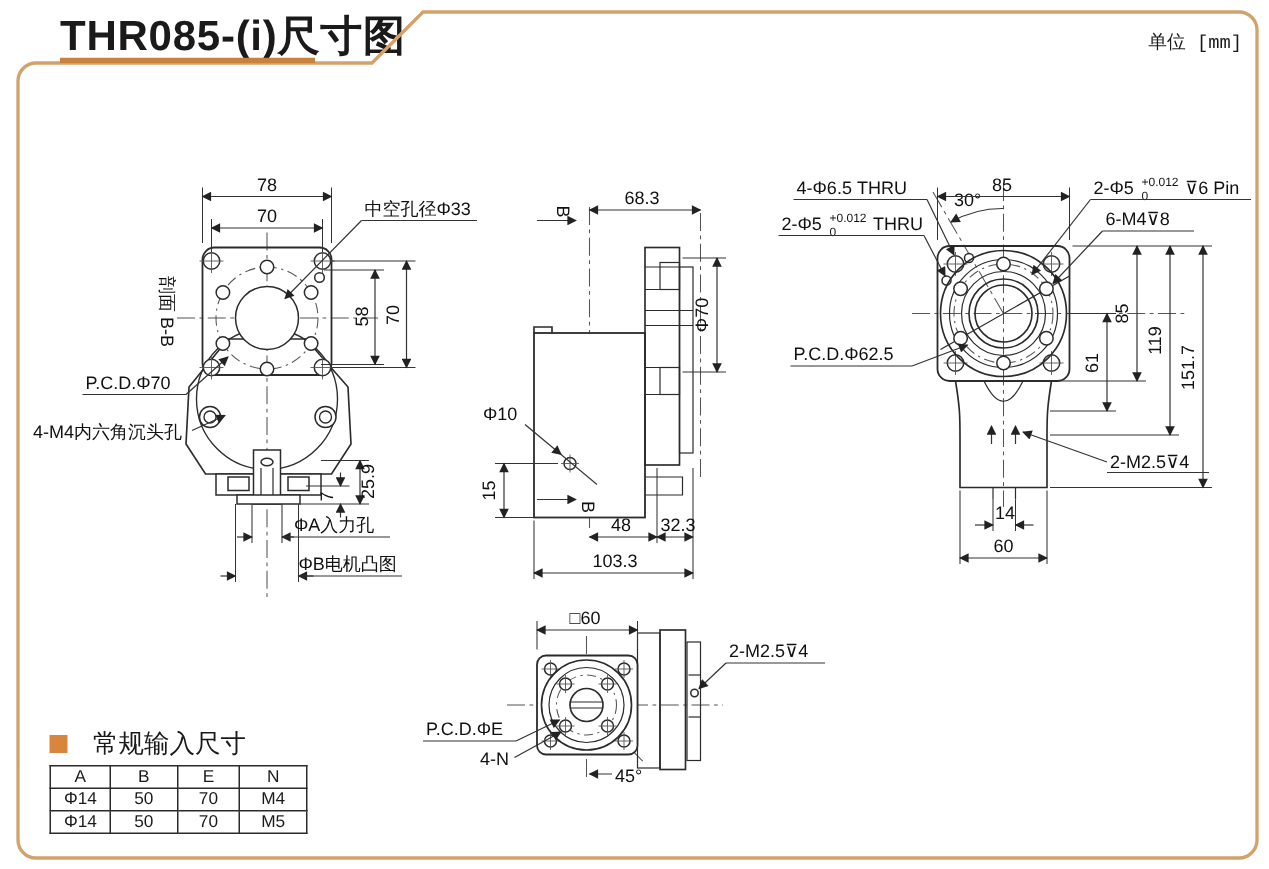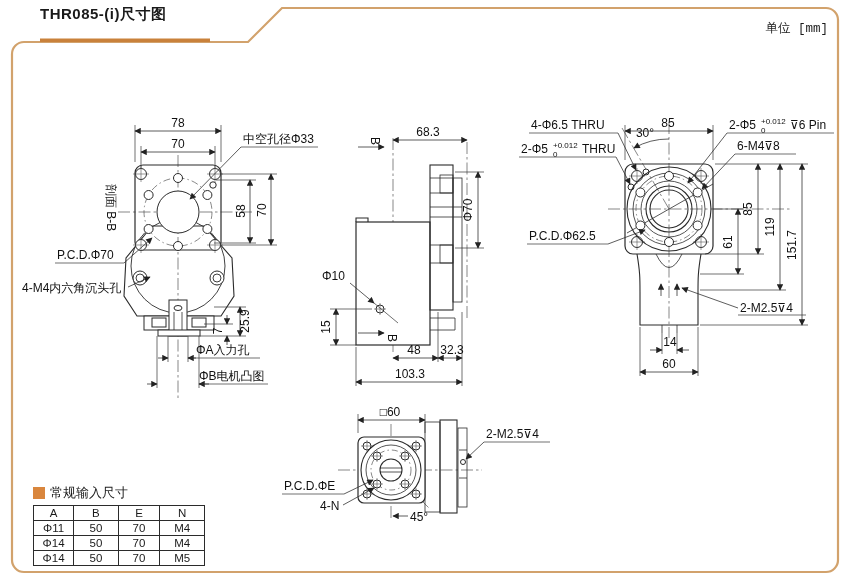--- a/index.html
+++ b/index.html
@@ -1,32 +1,32 @@
 <!DOCTYPE html>
 <html><head>
 <meta charset="utf-8">
 <style>
   html,body{margin:0;padding:0;}
   body{width:846px;height:579px;position:relative;background:#fff;
        font-family:"Liberation Sans","DejaVu Sans",sans-serif;color:#1a1a1a;overflow:hidden;}
-  .title{position:absolute;left:40px;top:5px;font-size:15px;font-weight:bold;letter-spacing:.5px;}
+  .title{position:absolute;left:40px;top:5px;font-size:28px;font-weight:bold;letter-spacing:.5px;}
   .unit{position:absolute;right:18px;top:20px;font-size:12.5px;font-family:Liberation Mono, monospace;}
   svg{position:absolute;left:0;top:0;}
   svg text{font-family:"Liberation Sans","DejaVu Sans",sans-serif;font-size:12px;fill:#111;}
   svg text.sm{font-size:8px;}
   .cl{stroke:#555;stroke-width:.7;fill:none;stroke-dasharray:12 3 2.5 3;}
   .dim{stroke:#333;stroke-width:.8;fill:none;}
   .ext{stroke:#333;stroke-width:.7;fill:none;}
   .o1{fill:#fff;stroke:#2b2b2b;stroke-width:1.2;}
   .ln{stroke:#2b2b2b;stroke-width:1.1;fill:none;}
   .lnt{stroke:#2b2b2b;stroke-width:.8;fill:none;}
   .wh{fill:#fff;stroke:#2b2b2b;stroke-width:1;}
   
   .tbl-wrap{position:absolute;left:33px;top:484px;width:176px;}
-  .tbl-head{display:flex;align-items:center;gap:5px;font-size:13px;margin-bottom:3px;}
+  .tbl-head{display:flex;align-items:center;gap:17px;font-size:17px;margin-bottom:3px;}
   .swatch{width:12px;height:12px;display:inline-block;}
   table.spec{border-collapse:collapse;width:172px;font-size:11.5px;text-align:center;}
   table.spec td,table.spec th{border:1.4px solid #2b2b2b;padding:0;height:14px;font-weight:normal;}
 </style>
 </head>
 <body>
 
 <div class="title">THR085-(i)尺寸图</div>
 <div class="unit">单位 [mm]</div>
 
@@ -350,26 +350,20 @@
   </div>
   <table class="spec">
     <tbody>
         <tr>
       <th style="width:40px">A</th>
       <th style="width:45px">B</th>
       <th style="width:42px">E</th>
       <th style="width:45px">N</th>
     </tr>
     <tr>
-      <td>Φ11</td>
-      <td>50</td>
-      <td>70</td>
-      <td>M4</td>
-    </tr>
-    <tr>
       <td>Φ14</td>
       <td>50</td>
       <td>70</td>
       <td>M4</td>
     </tr>
     <tr>
       <td>Φ14</td>
       <td>50</td>
       <td>70</td>
       <td>M5</td>

